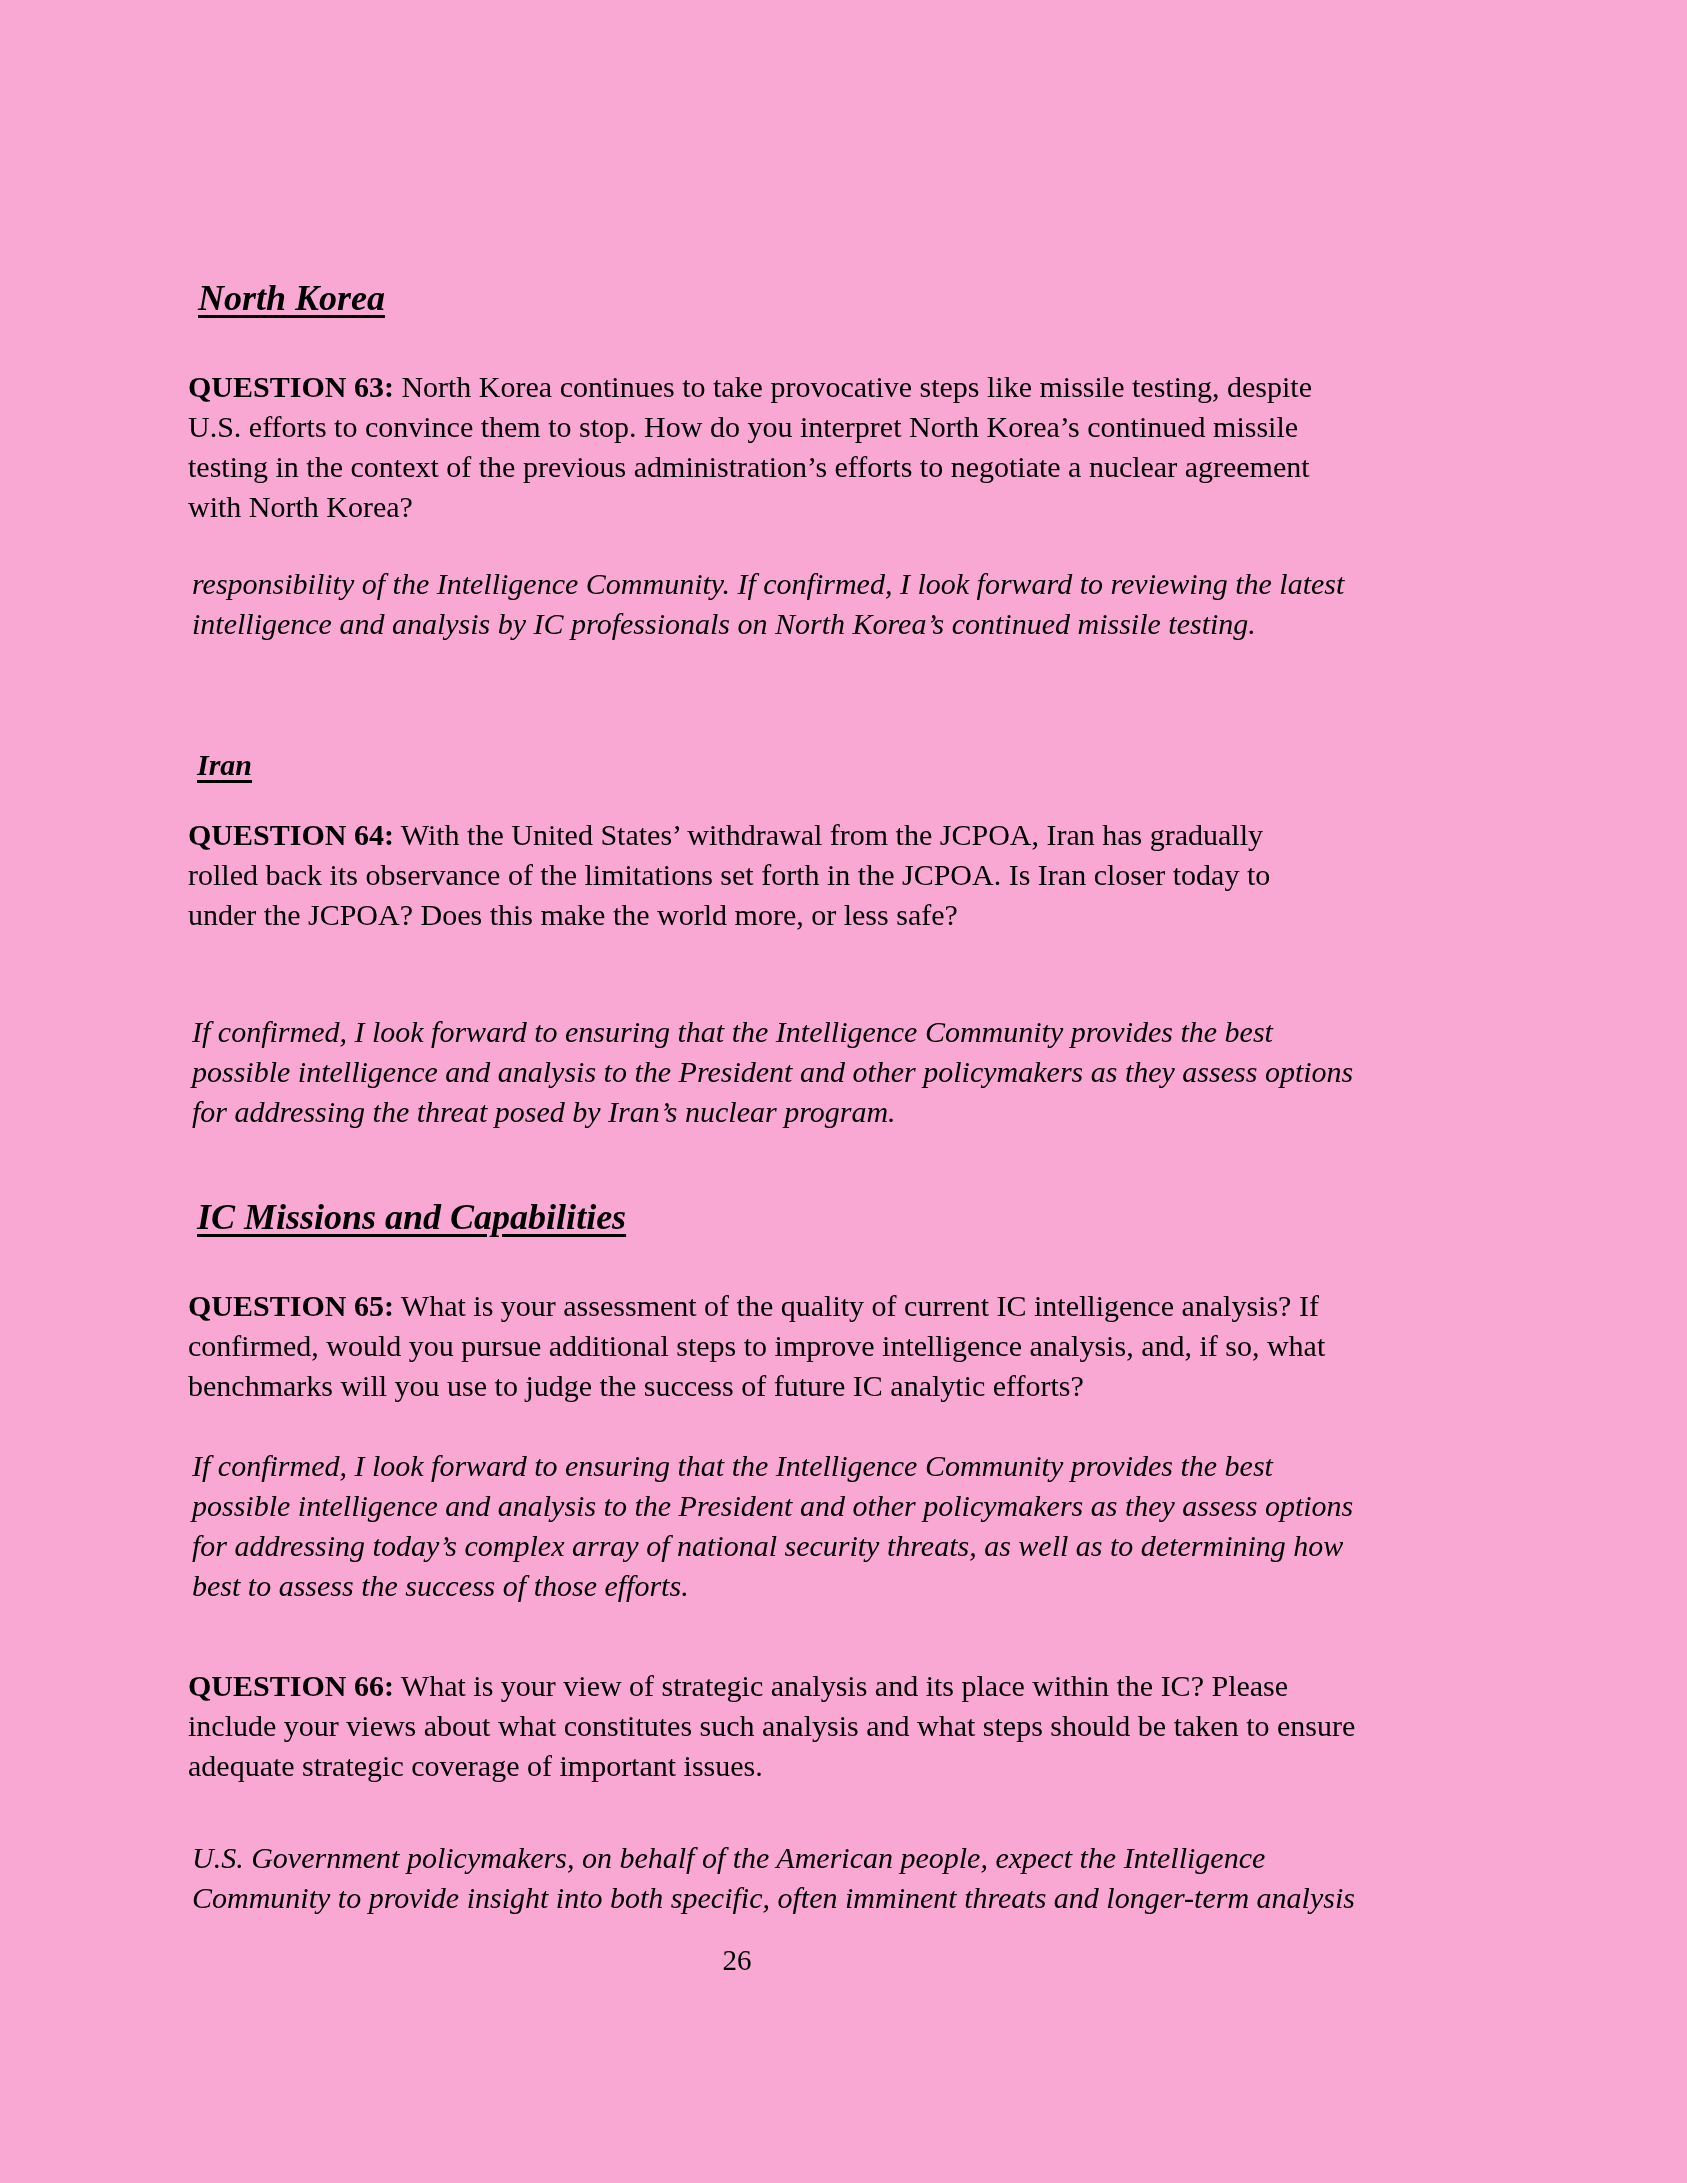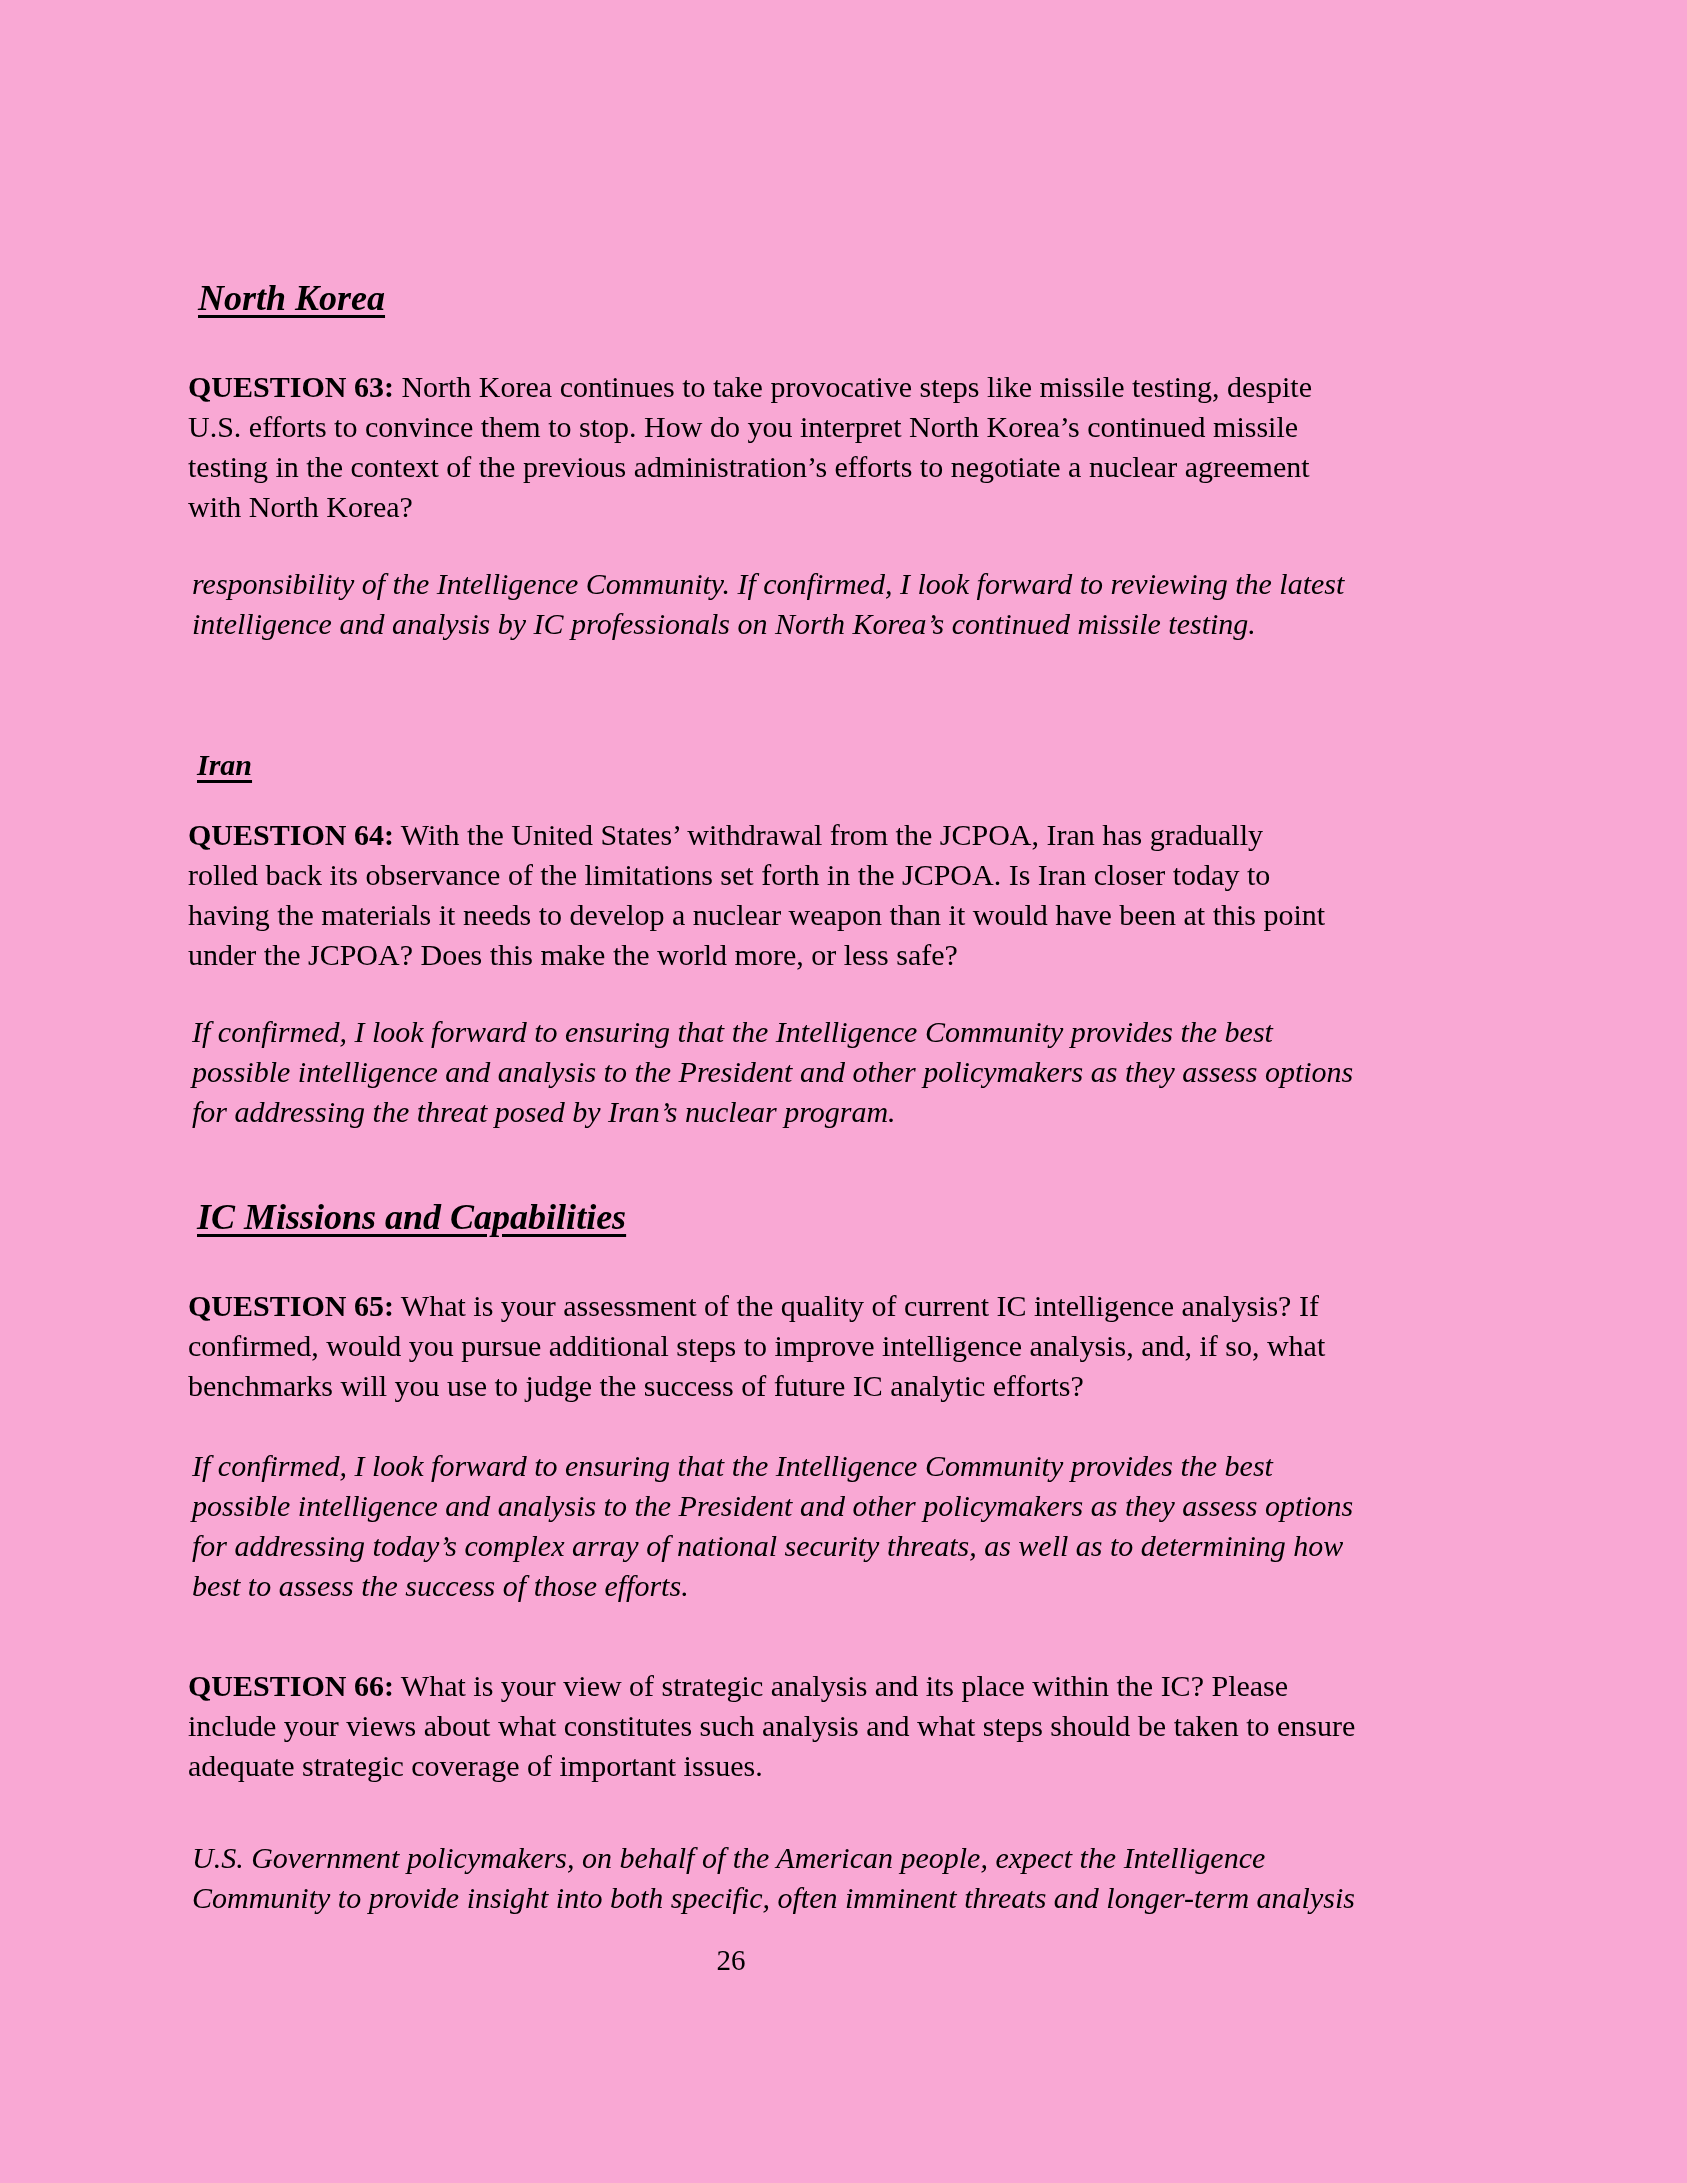--- a/index.html
+++ b/index.html
@@ -7,21 +7,21 @@
   .page { position: absolute; left: 0; top: 0; width: 1687px; height: 2183px; background: #f9a8d4; }
   .abs { position: absolute; white-space: nowrap; }
   .section-heading { font-weight: bold; font-style: italic; text-decoration: underline; text-decoration-thickness: 2.6px; text-underline-offset: 5.3px; }
   .h-big { font-size: 36px; }
   .h-small { font-size: 30px; }
   .question { position: absolute; left: 188px; font-size: 30px; line-height: 40px; width: 1323px; }
   .question .qline { display: block; white-space: nowrap; }
   .question .qlabel { font-weight: bold; }
   .answer { position: absolute; left: 192px; font-size: 30px; line-height: 40px; font-style: italic; width: 1356px; }
   .answer .aline { display: block; white-space: nowrap; }
-  .page-number { position: absolute; left: 0; width: 1462px; text-align: center; font-size: 29px; }
+  .page-number { position: absolute; left: 0; width: 1462px; text-align: center; font-size: 29px; padding-left: 6px; }
 </style>
 </head>
 <body>
 
 <div class="page">
 
   <div class="abs section-heading h-big" style="left:198px; top:277px;">North Korea</div>
 
   <div class="question" style="top:367px;">
     <span class="qline"><span class="qlabel">QUESTION 63:</span><span> North Korea continues to take provocative steps like missile  testing, despite</span></span>
@@ -33,21 +33,20 @@
   <div class="answer" style="top:564px;">
     <span class="aline">responsibility of the Intelligence Community.  If confirmed, I look forward to reviewing the latest</span>
     <span class="aline">intelligence and analysis by IC professionals on North Korea’s continued missile testing.</span>
   </div>
 
   <div class="abs section-heading h-small" style="left:197px; top:748px;">Iran</div>
 
   <div class="question" style="top:815px;">
     <span class="qline"><span class="qlabel">QUESTION 64:</span><span> With the United States’ withdrawal from the JCPOA, Iran has  gradually</span></span>
     <span class="qline">rolled back its observance of the limitations set forth in the JCPOA. Is Iran closer today to</span>
-    <span class="qline">having the materials it needs to develop a nuclear weapon than it would have been at this point</span>
     <span class="qline">under the JCPOA? Does this make the world  more, or less safe?</span>
   </div>
 
   <div class="answer" style="top:1012px;">
     <span class="aline">If confirmed, I look forward to ensuring that the Intelligence Community provides the best</span>
     <span class="aline">possible intelligence and analysis to the President and other policymakers as they assess options</span>
     <span class="aline">for addressing the threat posed by Iran’s nuclear program.</span>
   </div>
 
   <div class="abs section-heading h-big" style="left:197px; top:1196px;">IC Missions and Capabilities</div>

